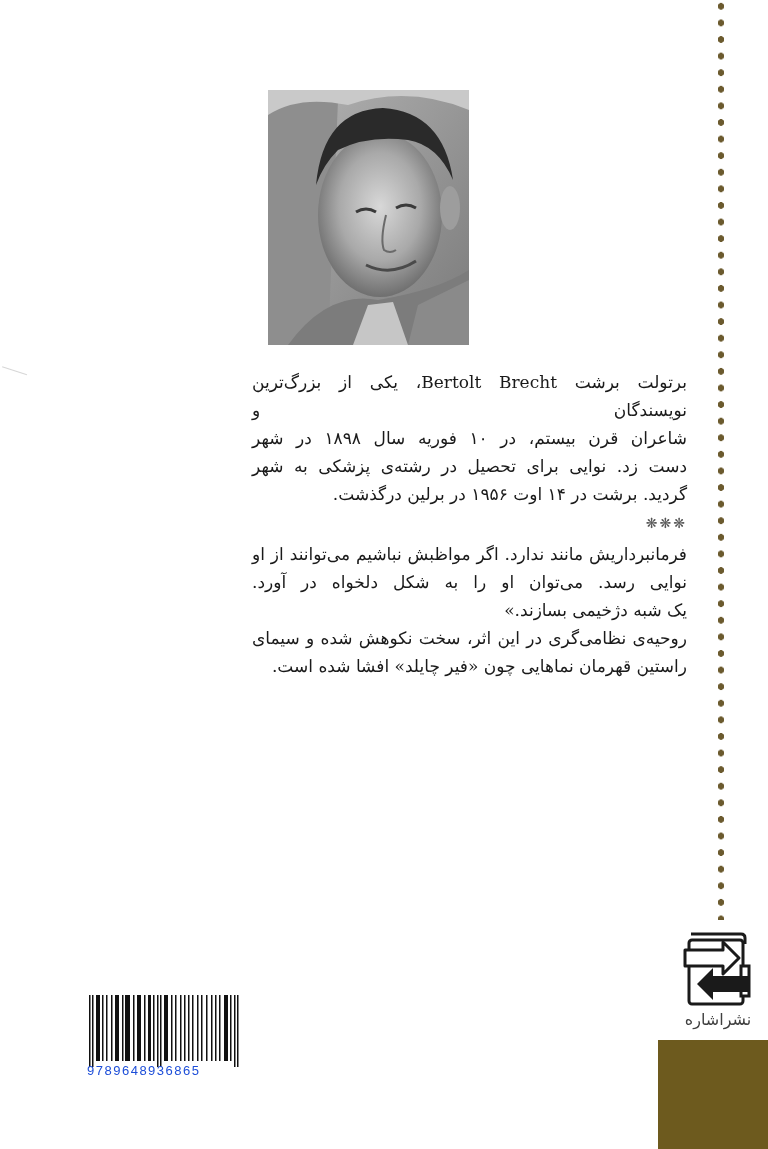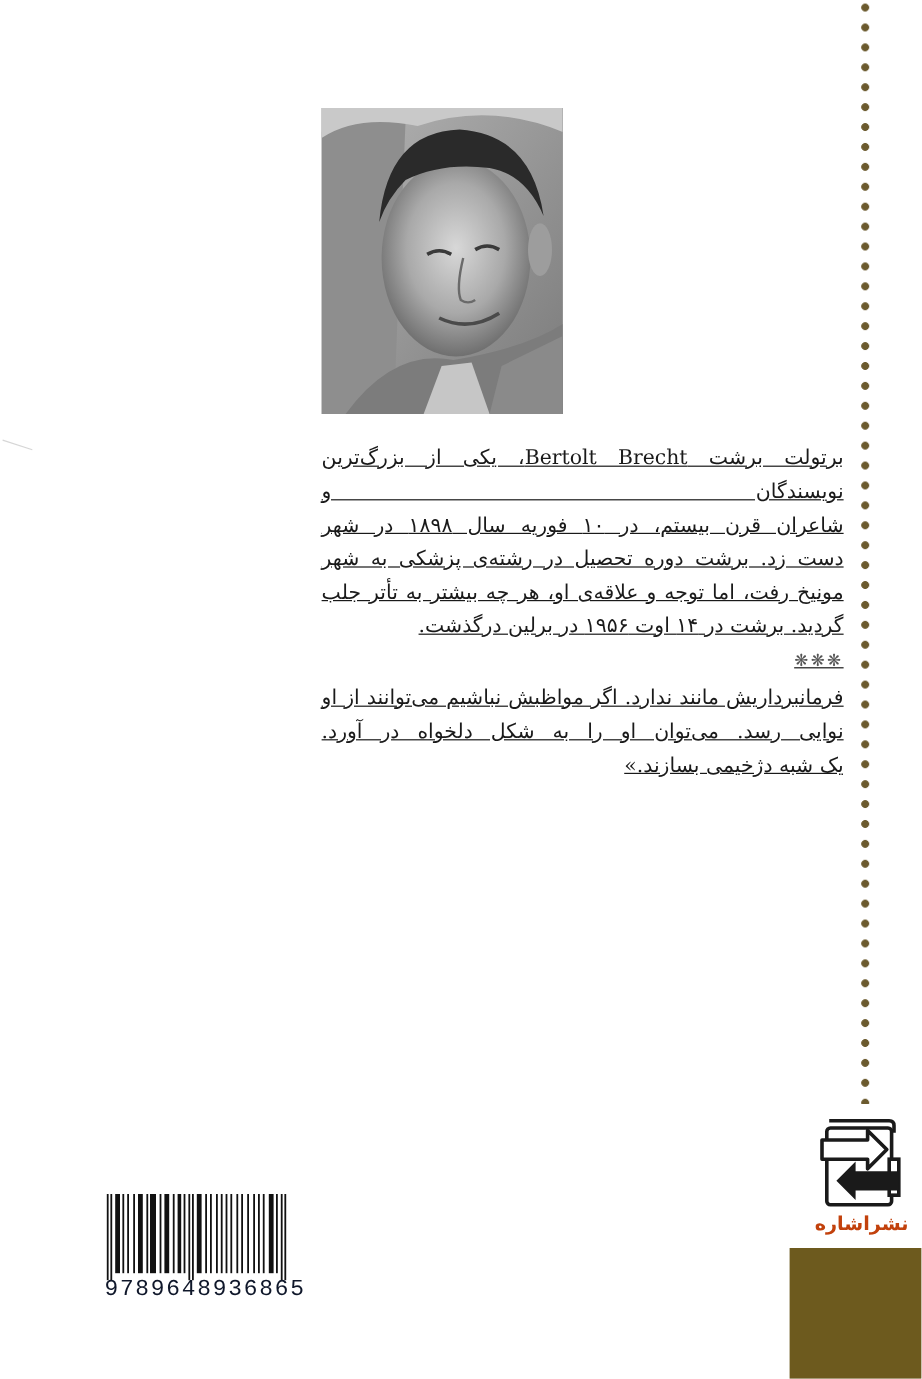--- a/index.html
+++ b/index.html
@@ -8,23 +8,23 @@
     background: #ffffff;
     font-family: "DejaVu Serif", "Liberation Serif", serif;
     color: #1a1a1a;
   }
   .photo {
     position: absolute; left: 268px; top: 90px; width: 201px; height: 255px;
     background: #8a8a8a; overflow: hidden;
   }
   .photo svg { display: block; width: 100%; height: 100%; }
   .text-block {
-    position: absolute; left: 268px; top: 368px; width: 435px;
+    position: absolute; left: 252px; top: 368px; width: 435px;
     direction: rtl; text-align: justify; text-align-last: right;
-    font-size: 17px; line-height: 28px; text-decoration: underline;
+    font-size: 17px; line-height: 28px;
   }
   .text-block p { margin: 0; }
   .para-line { display: block; text-align: justify; text-align-last: justify; }
   .para-line.last { text-align-last: right; }
   .separator {
     text-align: center; direction: ltr; color: #555;
     font-size: 14px; letter-spacing: 2px; margin: 4px 0 6px 0; line-height: 22px;
   }
   .dots {
     position: absolute; left: 716px; top: 0; width: 10px; height: 920px;
@@ -32,35 +32,35 @@
     background-size: 10px 16.6px;
     background-position: 0 -2px;
     background-repeat: repeat-y;
   }
   .publisher-logo {
     position: absolute; left: 683px; top: 928px; width: 70px; height: 80px;
   }
   .publisher-name {
     position: absolute; left: 670px; top: 1010px; width: 96px;
     text-align: center; direction: rtl;
-    font-family: "DejaVu Sans", sans-serif; font-weight: bold; font-size: 16px;
-    color: #c2410c;
+    font-family: "DejaVu Sans", sans-serif; font-weight: normal; font-size: 16px;
+    color: #404040;
   }
   .brown-block {
     position: absolute; left: 658px; top: 1040px; width: 110px; height: 109px;
     background: #6d5a1e;
   }
   .barcode {
     position: absolute; left: 87px; top: 995px; width: 155px; height: 86px;
   }
   .barcode-bars { position: absolute; left: 0; top: 0; width: 155px; height: 72px; display: flex; align-items: flex-start; }
   .barcode-digits {
     position: absolute; left: 0; top: 68px; width: 155px;
-    font-family: Liberation Mono, monospace; font-size: 19px; letter-spacing: 1.5px;
-    color: #0f172a; direction: ltr;
+    font-family: Liberation Sans, sans-serif; font-size: 13px; letter-spacing: 1.5px;
+    color: #1d4ed8; direction: ltr;
   }
   .scratch {
     position: absolute; left: 0; top: 370px; width: 26px; height: 10px;
     border-top: 1px solid #bbb; transform: rotate(18deg); opacity: .6;
   }
 </style>
 </head>
 <body>
 
 <div class="scratch"></div>
@@ -91,29 +91,32 @@
     <path d="M20 255 Q60 200 110 210 Q170 200 201 180 L201 255 Z" fill="#7c7c7c"></path>
     <path d="M85 255 L100 215 L125 212 L140 255 Z" fill="#c6c6c6"></path>
     <path d="M140 255 L150 215 L201 190 L201 255 Z" fill="#8a8a8a"></path>
   </svg>
 </div>
 
 <div class="text-block">
   <p>
     <span class="para-line">برتولت برشت Bertolt Brecht، یکی از بزرگ‌ترین نویسندگان و</span>
     <span class="para-line">شاعران قرن بیستم، در ۱۰ فوریه سال ۱۸۹۸ در شهر</span>
-    <span class="para-line">دست زد. برشت دوره تحصیل در رشته‌ی پزشکی به شهر</span>
-    <span class="para-line">مونیخ رفت، اما توجه و علاقه‌ی او، هر چه بیشتر به تأتر جلب</span>
+    <span class="para-line">دست زد. نوایی برای تحصیل در رشته‌ی پزشکی به شهر</span>
     <span class="para-line last">گردید. برشت در ۱۴ اوت ۱۹۵۶ در برلین درگذشت.</span>
   </p>
   <div class="separator">❋❋❋</div>
   <p>
     <span class="para-line">فرمانبرداریش مانند ندارد. اگر مواظبش نباشیم می‌توانند از او</span>
     <span class="para-line">نوایی رسد. می‌توان او را به شکل دلخواه در آورد.</span>
     <span class="para-line last">یک شبه دژخیمی بسازند.»</span>
+  </p>
+  <p>
+    <span class="para-line">روحیه‌ی نظامی‌گری در این اثر، سخت نکوهش شده و سیمای</span>
+    <span class="para-line last">راستین قهرمان نماهایی چون «فیر چایلد» افشا شده است.</span>
   </p>
 </div>
 
 <div class="dots"></div>
 
 <svg class="publisher-logo" viewBox="0 0 70 80">
   <path d="M8 6 L58 6 Q62 6 62 10 L62 16" stroke="#1a1a1a" stroke-width="3" fill="none"></path>
   <rect x="6" y="12" width="54" height="64" rx="3" stroke="#1a1a1a" stroke-width="3" fill="#ffffff"></rect>
   <rect x="58" y="38" width="8" height="30" stroke="#1a1a1a" stroke-width="3" fill="#ffffff"></rect>
   <path d="M2 22 L40 22 L40 14 L56 30 L40 46 L40 38 L2 38 Z" stroke="#1a1a1a" stroke-width="3" fill="#ffffff" stroke-linejoin="round"></path>

